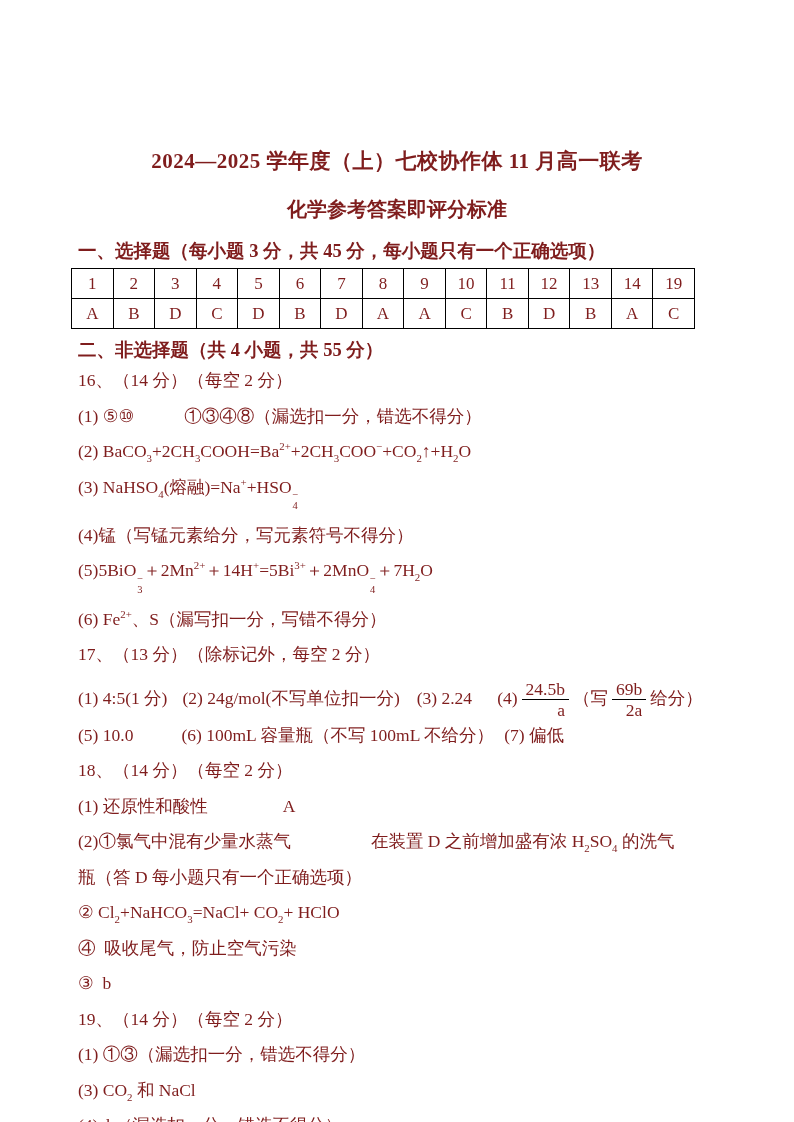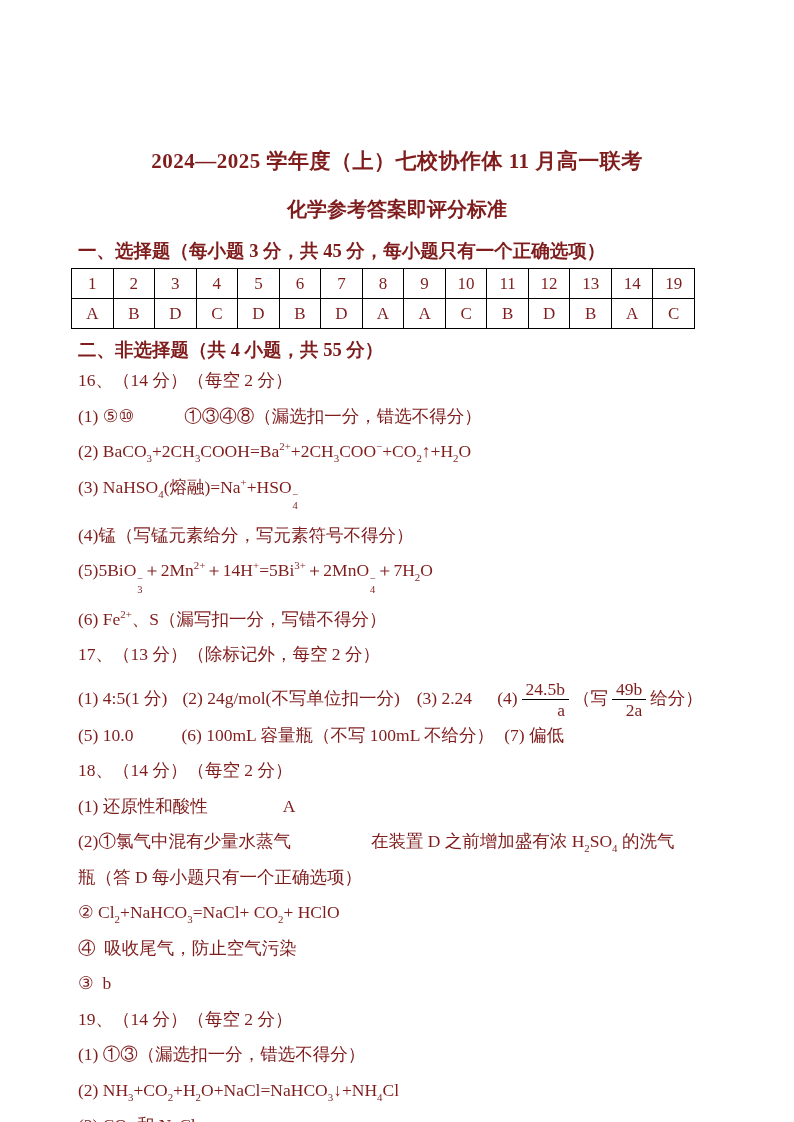--- a/index.html
+++ b/index.html
@@ -132,30 +132,29 @@
     <div class="h1 h-non">二、非选择题（共 4 小题，共 55 分）</div>
     <div class="lines">
         <div class="line">16、（14 分）（每空 2 分）</div>
         <div class="line">(1) ⑤⑩<span class="gap" style="width: 50px;"></span>①③④⑧（漏选扣一分，错选不得分）</div>
         <div class="line">(2) BaCO<sub>3</sub>+2CH<sub>3</sub>COOH=Ba<sup>2+</sup>+2CH<sub>3</sub>COO<sup>−</sup>+CO<sub>2</sub>↑+H<sub>2</sub>O</div>
         <div class="line">(3) NaHSO<sub>4</sub>(熔融)=Na<sup>+</sup>+HSO<span class="ss"><span class="t">−</span><span class="b">4</span></span></div>
         <div class="line">(4)锰（写锰元素给分，写元素符号不得分）</div>
         <div class="line">(5)5BiO<span class="ss"><span class="t">−</span><span class="b">3</span></span>＋2Mn<sup>2+</sup>＋14H<sup>+</sup>=5Bi<sup>3+</sup>＋2MnO<span class="ss"><span class="t">−</span><span class="b">4</span></span>＋7H<sub>2</sub>O</div>
         <div class="line">(6) Fe<sup>2+</sup>、S（漏写扣一分，写错不得分）</div>
         <div class="line">17、（13 分）（除标记外，每空 2 分）</div>
-        <div class="line" style="margin-bottom: 4px;">(1) 4:5(1 分)<span class="gap" style="width: 15px;"></span>(2) 24g/mol(不写单位扣一分)<span class="gap" style="width: 17px;"></span>(3) 2.24<span class="gap" style="width: 25px;"></span>(4)<span class="fr"><span class="n">24.5b</span><span class="d">a</span></span>（写<span class="fr"><span class="n">49b</span><span class="d">2a</span></span>给分）</div>
+        <div class="line" style="margin-bottom: 4px;">(1) 4:5(1 分)<span class="gap" style="width: 15px;"></span>(2) 24g/mol(不写单位扣一分)<span class="gap" style="width: 17px;"></span>(3) 2.24<span class="gap" style="width: 25px;"></span>(4)<span class="fr"><span class="n">24.5b</span><span class="d">a</span></span>（写<span class="fr"><span class="n">69b</span><span class="d">2a</span></span>给分）</div>
         <div class="line">(5) 10.0<span class="gap" style="width: 48px;"></span>(6) 100mL 容量瓶（不写 100mL 不给分）<span class="gap" style="width: 10px;"></span>(7) 偏低</div>
         <div class="line">18、（14 分）（每空 2 分）</div>
         <div class="line">(1) 还原性和酸性<span class="gap" style="width: 75px;"></span>A</div>
         <div class="line">(2)①氯气中混有少量水蒸气<span class="gap" style="width: 80px;"></span>在装置 D 之前增加盛有浓 H<sub>2</sub>SO<sub>4</sub> 的洗气</div>
         <div class="line">瓶（答 D 每小题只有一个正确选项）</div>
         <div class="line">② Cl<sub>2</sub>+NaHCO<sub>3</sub>=NaCl+ CO<sub>2</sub>+ HClO</div>
         <div class="line">④  吸收尾气，防止空气污染</div>
         <div class="line">③  b</div>
         <div class="line">19、（14 分）（每空 2 分）</div>
         <div class="line">(1) ①③（漏选扣一分，错选不得分）</div>
-        <div class="line">(2) NH<sub>3</sub>+CO<sub>2</sub>+H<sub>2</sub>O+NaCl=NaHCO<sub>3</sub>↓+NH<sub>4</sub>Cl</div>
         <div class="line">(3) CO<sub>2</sub> 和 NaCl</div>
         <div class="line">(4)ab（漏选扣一分，错选不得分）</div>
       </div>
   </div>
   <div class="page-edge" style="background: rgb(235, 235, 235);"></div>
 </div>
 
 </body></html>

